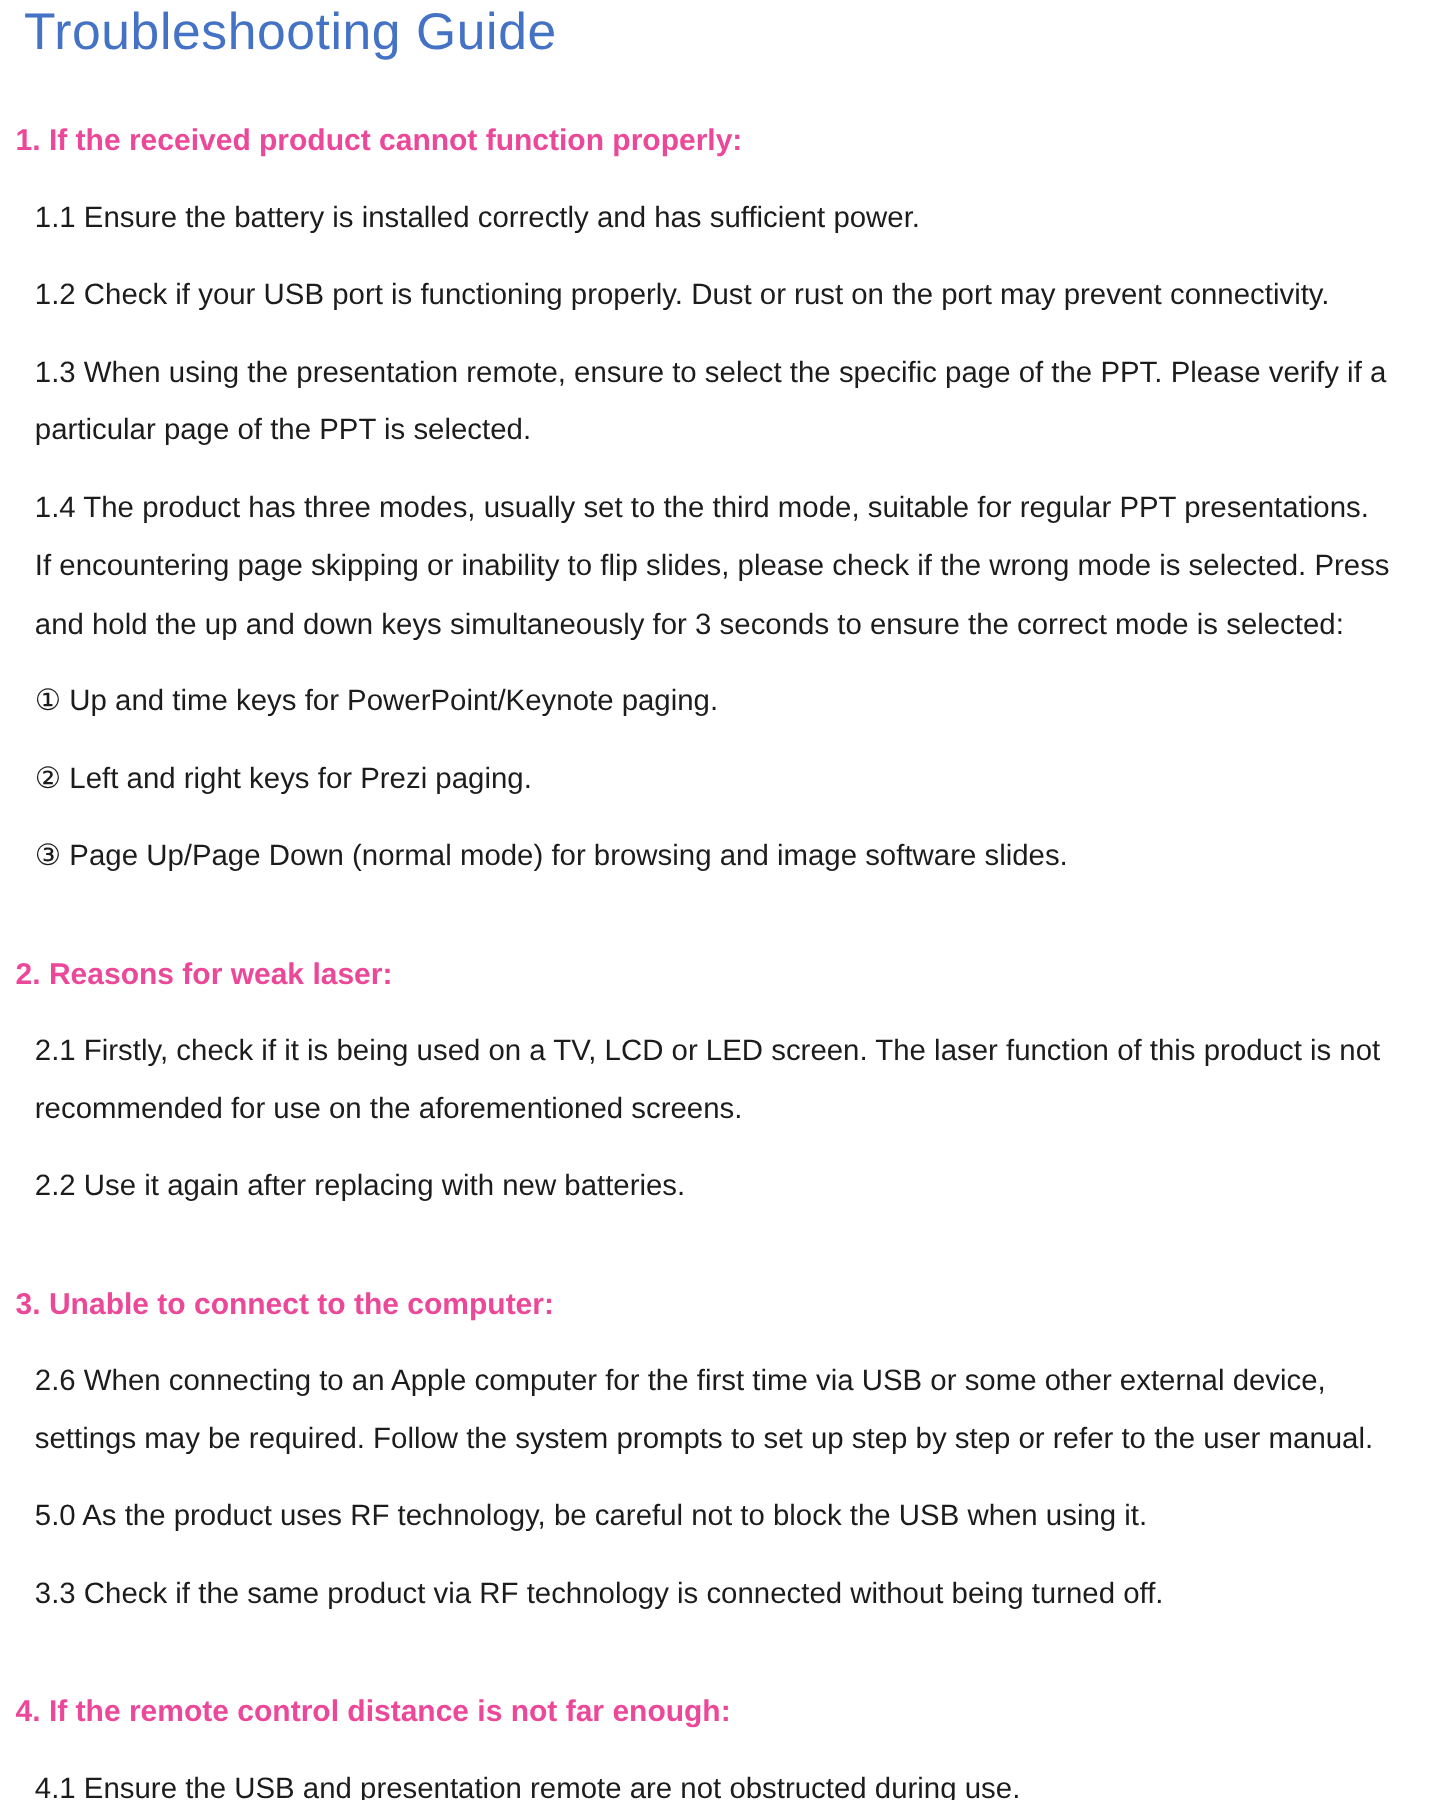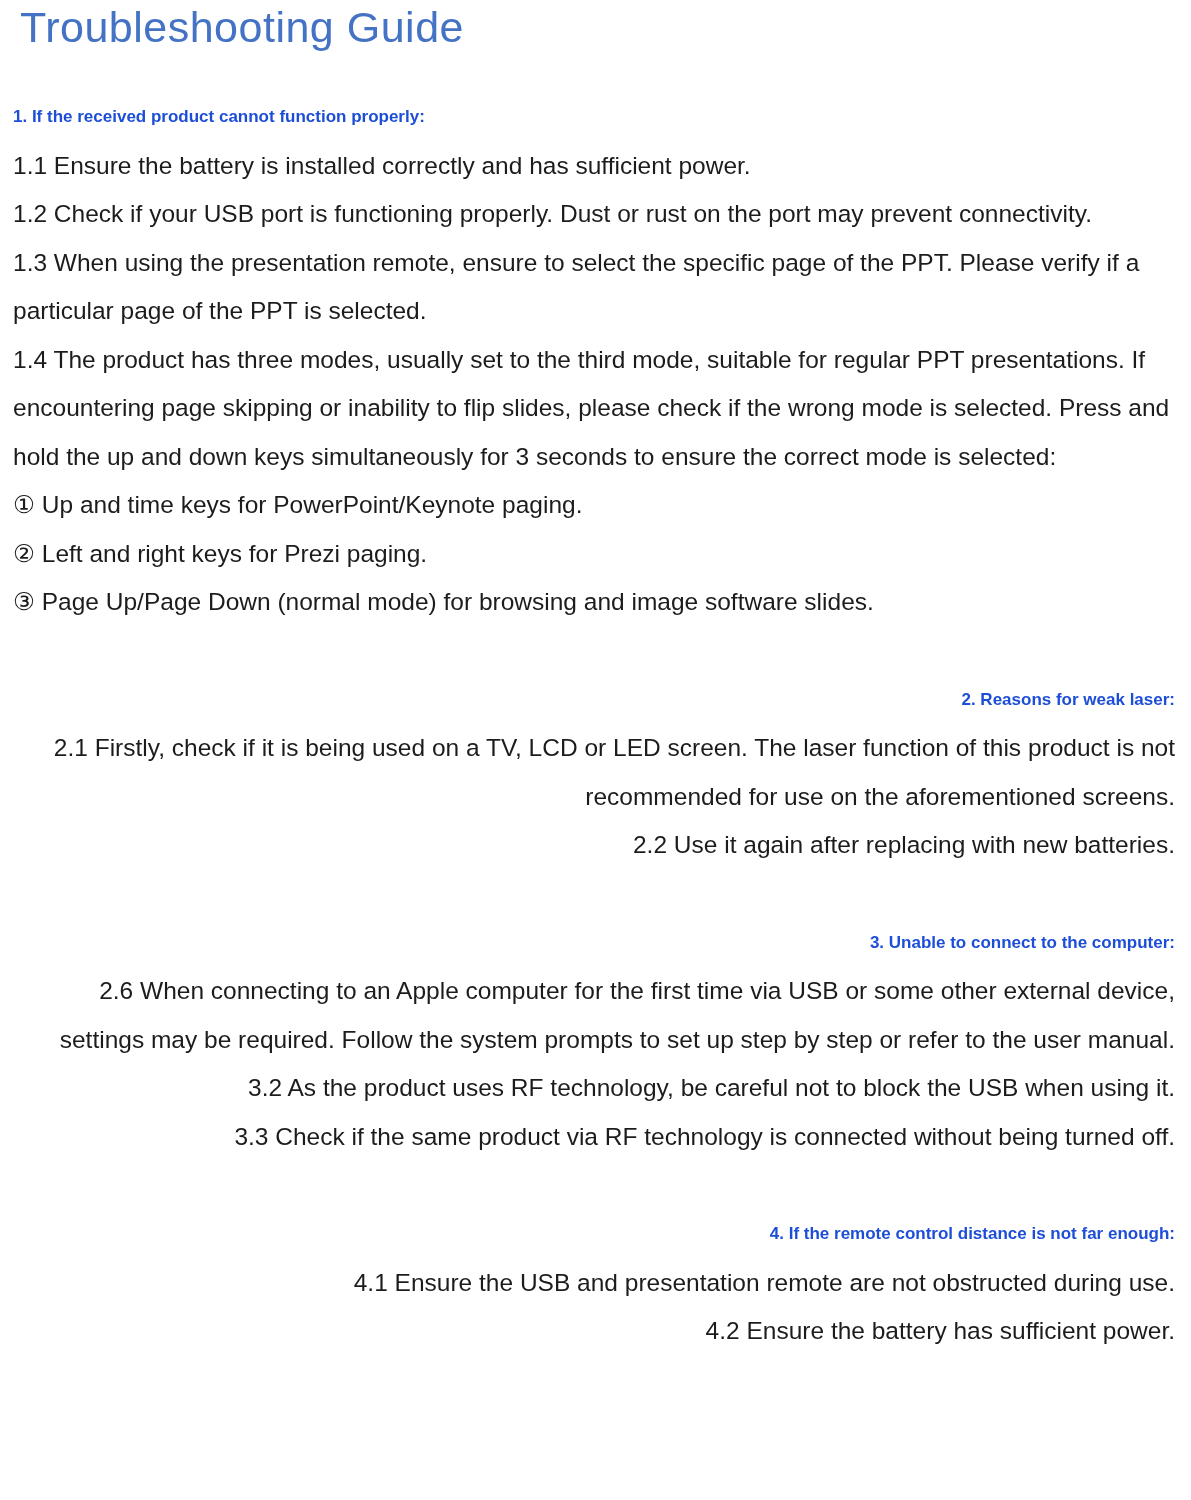--- a/index.html
+++ b/index.html
@@ -23,33 +23,32 @@
     color: #4472c4;
     letter-spacing: 0.5px;
     margin: 0 0 42px 7px;
     line-height: 1.1;
   }
   section {
     margin: 0;
   }
   section + section {
     margin-top: 49px;
-    text-align: right;
   }
   .section-heading {
-    font-size: 17px;
+    font-size: 25px;
     font-weight: 700;
-    color: #1d4ed8;
+    color: #ec4899;
     margin: 0;
     line-height: 48.5px;
   }
   .para {
     font-size: 24.5px;
     font-weight: 400;
-    margin: 0;
+    margin: 16px;
     line-height: 48.5px;
   }
 </style>
 </head>
 <body>
 
 <div class="page">
 
   <h1 class="doc-title">Troubleshooting Guide</h1>
 
@@ -66,21 +65,21 @@
 
   <section>
     <h2 class="section-heading">2. Reasons for weak laser:</h2>
     <p class="para">2.1 Firstly, check if it is being used on a TV, LCD or LED screen. The laser function of this product is not recommended for use on the aforementioned screens.</p>
     <p class="para">2.2 Use it again after replacing with new batteries.</p>
   </section>
 
   <section>
     <h2 class="section-heading">3. Unable to connect to the computer:</h2>
     <p class="para">2.6 When connecting to an Apple computer for the first time via USB or some other external device, settings may be required. Follow the system prompts to set up step by step or refer to the user manual.</p>
-    <p class="para">3.2 As the product uses RF technology, be careful not to block the USB when using it.</p>
+    <p class="para">5.0 As the product uses RF technology, be careful not to block the USB when using it.</p>
     <p class="para">3.3 Check if the same product via RF technology is connected without being turned off.</p>
   </section>
 
   <section>
     <h2 class="section-heading">4. If the remote control distance is not far enough:</h2>
     <p class="para">4.1 Ensure the USB and presentation remote are not obstructed during use.</p>
     <p class="para">4.2 Ensure the battery has sufficient power.</p>
   </section>
 
 </div>

